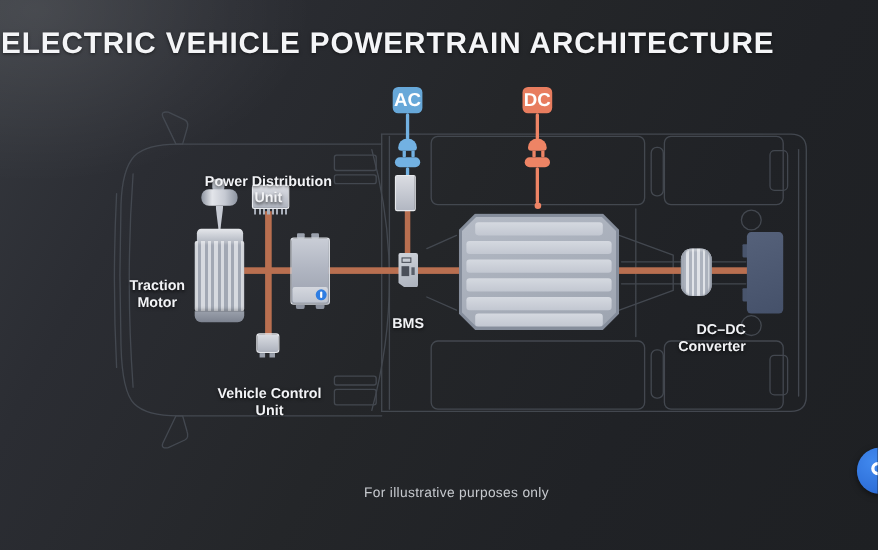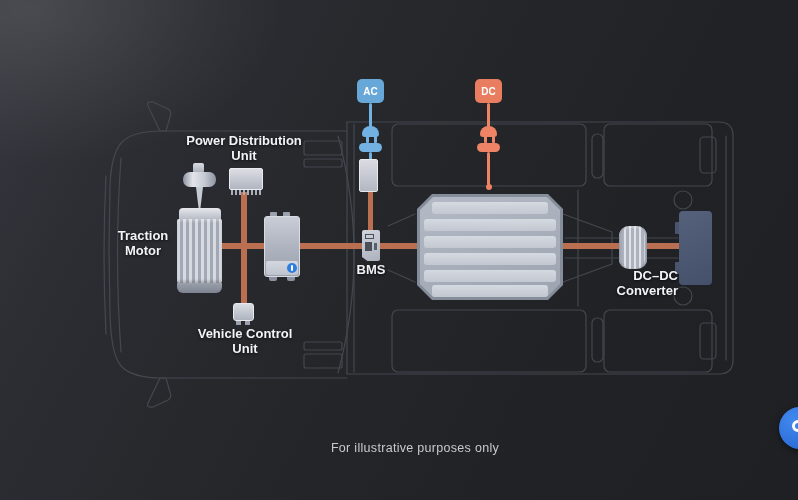--- a/index.html
+++ b/index.html
@@ -17,30 +17,31 @@
     color:#f4f5f7; text-shadow:0 1px 3px rgba(0,0,0,0.55);
     white-space:nowrap;
   }
   svg.outline { position:absolute; left:0; top:0; }
 
   
   .lbl {
     position:absolute; text-align:center; color:#f2f3f6;
     font-size:13px; line-height:14.5px; font-weight:600;
     text-shadow:0 1px 3px rgba(0,0,0,0.7);
+    margin-top:24px;
   }
 
   
   .wire { position:absolute; background:#b96f50; }
 
   
   .badge {
     position:absolute; width:27px; height:24px; border-radius:5px;
     display:flex; align-items:center; justify-content:center;
-    font-size:10px; font-weight:bold; color:#fff;
+    font-size:17px; font-weight:bold; color:#fff;
   }
   .badge.ac { background:#67a8d9; }
   .badge.dc { background:#e87d5f; }
   .stem { position:absolute; width:3px; border-radius:2px; }
   .stem.ac, .plug.ac, .prong.ac, .oval.ac { background:#72b1e2; }
   .stem.dc, .plug.dc, .prong.dc, .oval.dc { background:#ee8465; }
   .plug { position:absolute; width:17px; height:11px; border-radius:8px 8px 3px 3px; }
   .prong { position:absolute; width:3px; height:6px; border-radius:0 0 1px 1px; }
   .oval { position:absolute; width:23px; height:9px; border-radius:5px; }
   .dot-end { position:absolute; width:6px; height:6px; border-radius:50%; background:#ee8465; }
@@ -211,20 +212,21 @@
     <div class="bar" style="left:4px;  top:56px; width:132px;"></div>
     <div class="bar" style="left:4px;  top:73px; width:132px;"></div>
     <div class="bar" style="left:12px; top:88px; width:116px;"></div>
   </div>
 
   <div class="comp dcdc-cyl"></div>
   <div class="comp darkbox-tab" style="top:222px;"></div>
   <div class="comp darkbox-tab" style="top:262px;"></div>
   <div class="comp darkbox"></div>
 
+  <div class="title">ELECTRIC VEHICLE POWERTRAIN ARCHITECTURE</div>
   <div class="lbl" style="left:179px; top:134px; width:130px;">Power Distribution Unit</div>
   <div class="lbl" style="left:107px; top:229px; width:72px;">Traction Motor</div>
   <div class="lbl" style="left:186px; top:327px; width:118px;">Vehicle Control Unit</div>
   <div class="lbl" style="left:341px; top:263px; width:60px;">BMS</div>
   <div class="lbl" style="left:594px; top:269px; width:84px;text-align:right;">DC–DC Converter</div>
   <div class="disclaimer">For illustrative purposes only</div>
 
   <div class="help-btn">
     <div class="help-glyph"></div>
   </div>

